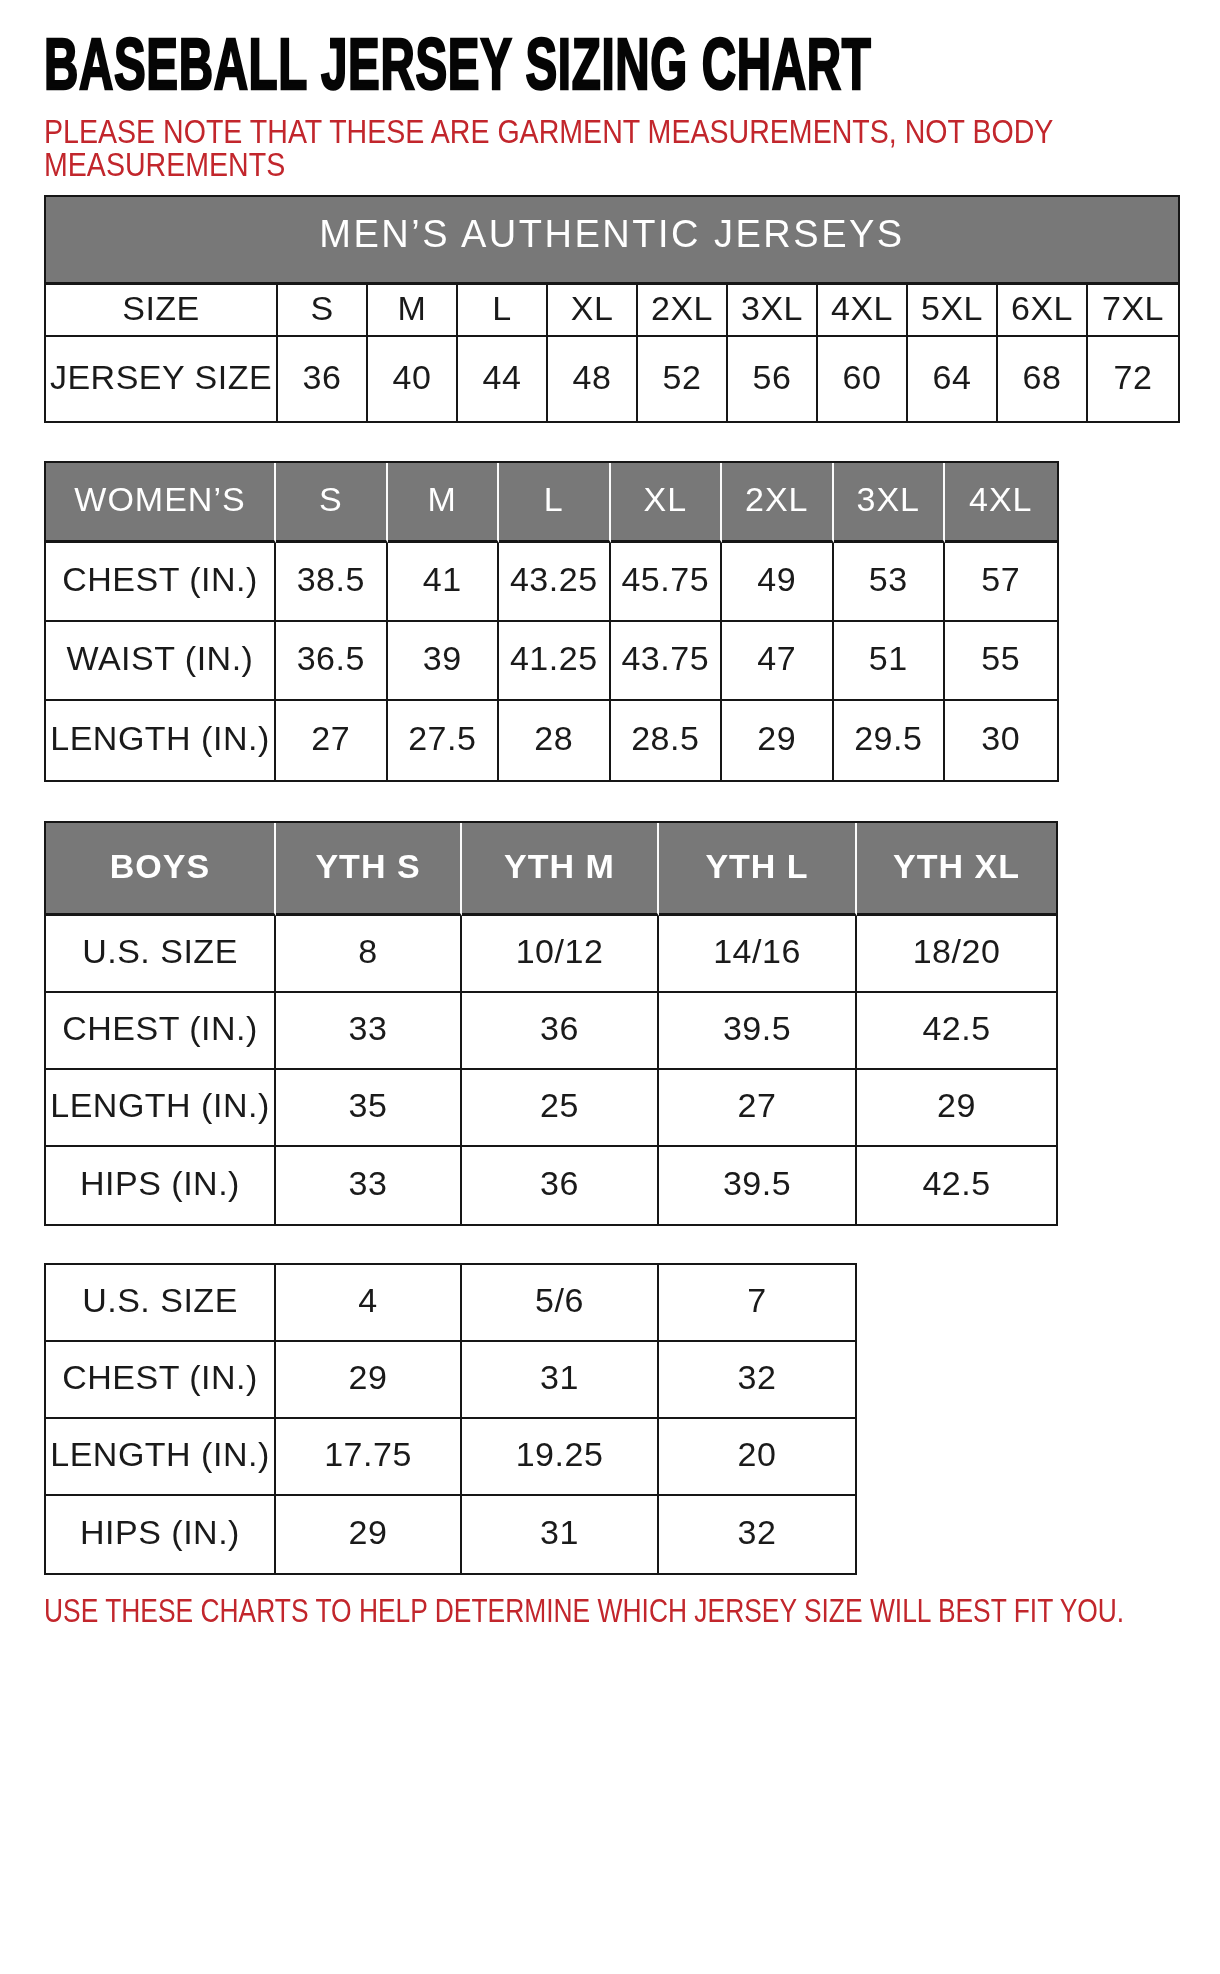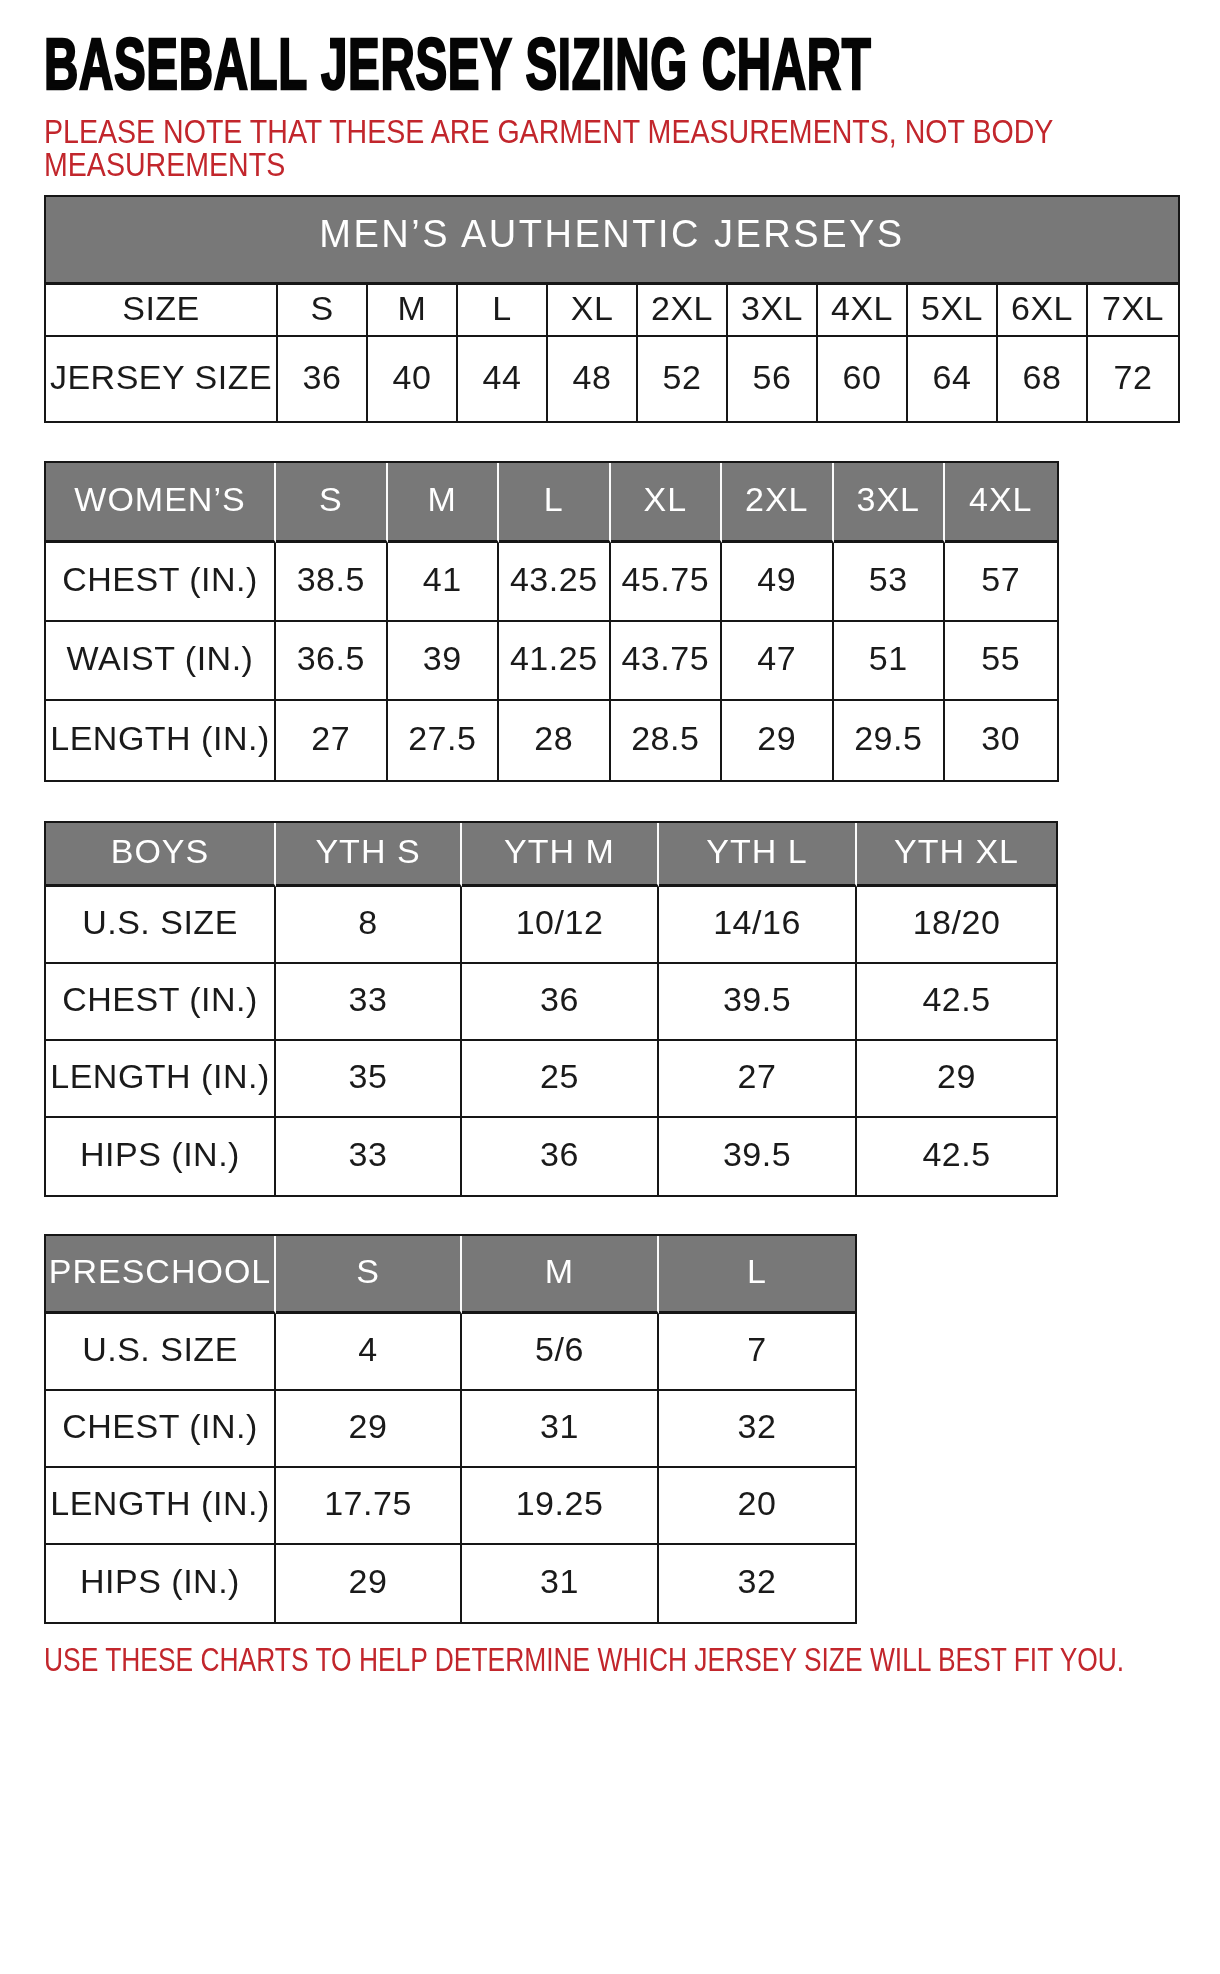--- a/index.html
+++ b/index.html
@@ -98,21 +98,21 @@
   .t-womens tr.head-row { height: 80px; }
   .t-womens tr.data-row { height: 79px; }
 
   
   .t-boys { width: 1012px; margin: 39px 0 0 44px; }
   .t-boys col.c-label { width: 230px; }
   .t-boys col.c-d1 { width: 186px; }
   .t-boys col.c-d2 { width: 197px; }
   .t-boys col.c-d3 { width: 198px; }
   .t-boys col.c-d4 { width: 199px; }
-  .t-boys tr.head-row { height: 64px; }
+  .t-boys tr.head-row { height: 93px; font-weight: bold; }
   .t-boys tr.data-row { height: 77px; }
 
   
   .t-preschool { width: 813px; margin: 37px 0 0 44px; }
   .t-preschool col.c-label { width: 230px; }
   .t-preschool col.c-d1 { width: 186px; }
   .t-preschool col.c-d2 { width: 197px; }
   .t-preschool col.c-d3 { width: 196px; }
   .t-preschool tr.head-row { height: 78px; }
   .t-preschool tr.data-row { height: 77px; }
@@ -276,26 +276,20 @@
   </table>
 
   <table class="size-table t-preschool">
     <colgroup>
       <col class="c-label">
       <col class="c-d1">
         <col class="c-d2">
         <col class="c-d3">
     </colgroup>
     <tbody>
-        <tr class="head-row gray">
-          <td class="row-label">PRESCHOOL</td>
-          <td>S</td>
-          <td>M</td>
-          <td>L</td>
-        </tr>
         <tr class="data-row">
           <td class="row-label">U.S. SIZE</td>
           <td>4</td>
           <td>5/6</td>
           <td>7</td>
         </tr>
         <tr class="data-row">
           <td class="row-label">CHEST (IN.)</td>
           <td>29</td>
           <td>31</td>

